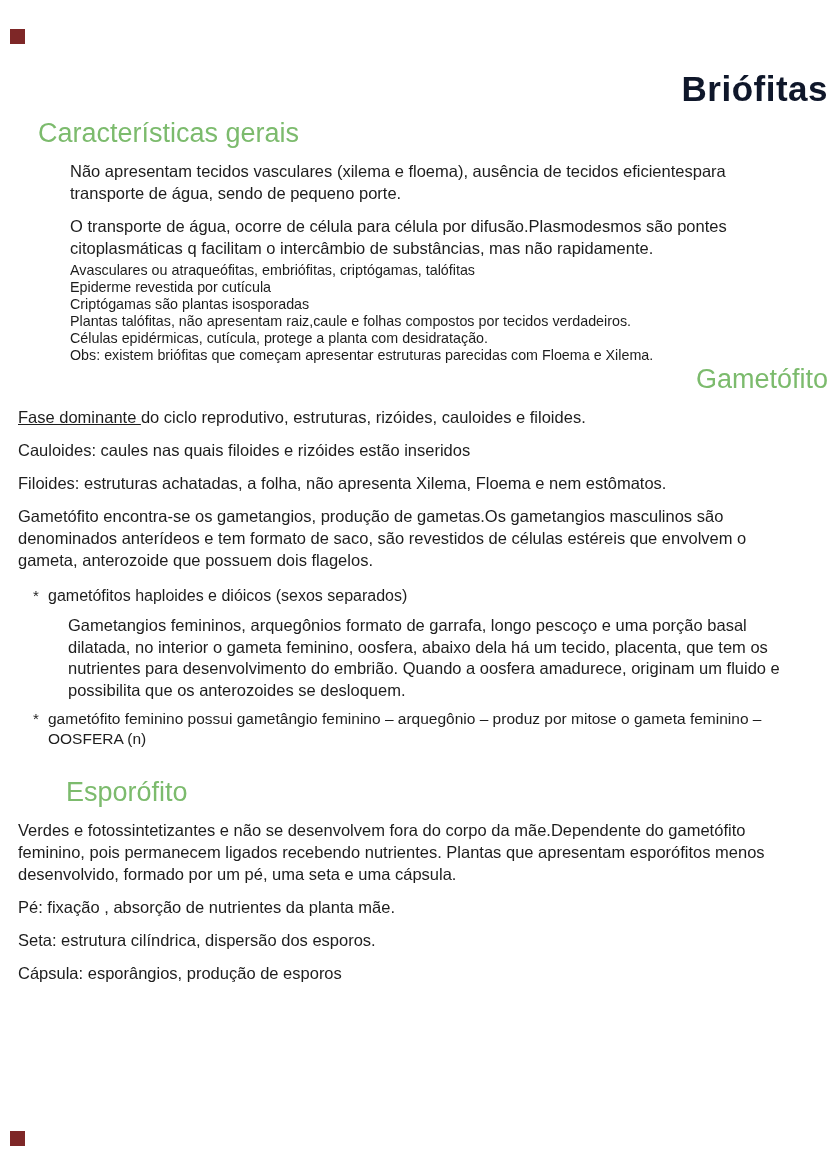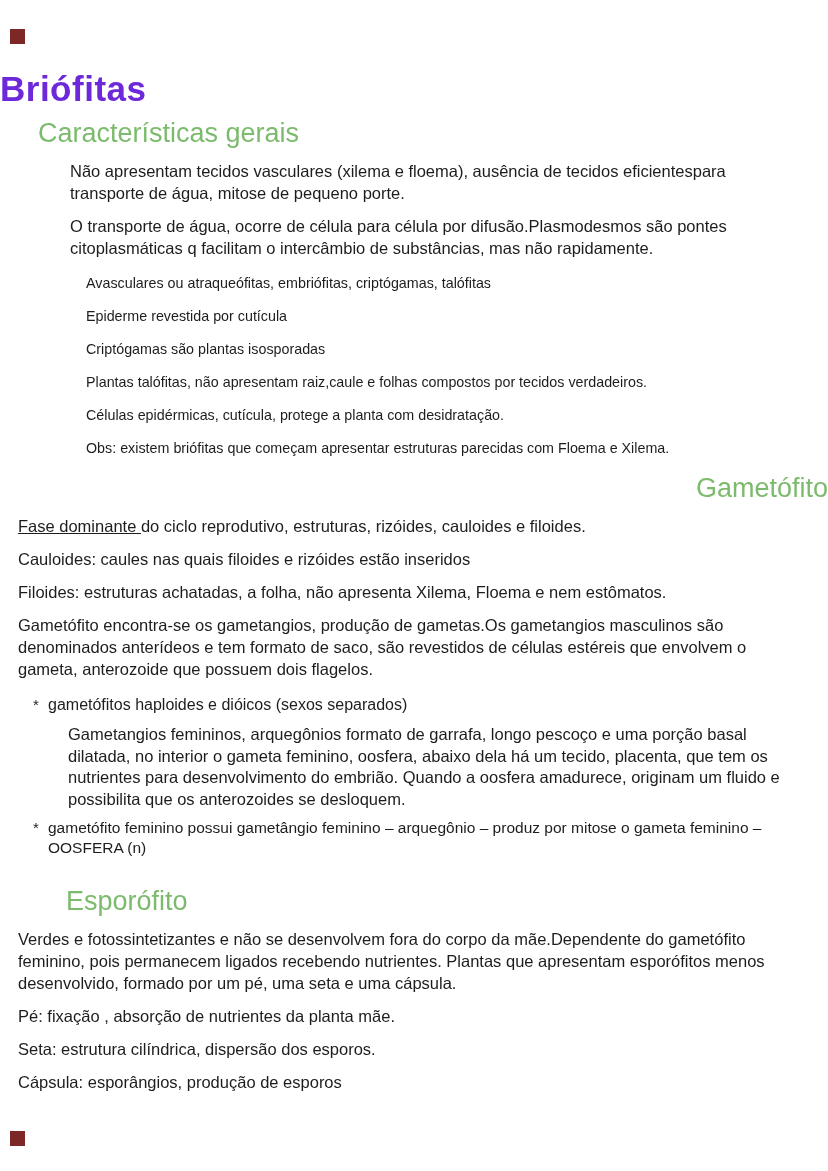--- a/index.html
+++ b/index.html
@@ -19,26 +19,26 @@
     width: 15px;
     height: 15px;
     background: #7e2727;
   }
   .corner-marker.top { top: 29px; }
   .corner-marker.bottom { top: 1131px; }
 
   .doc-title {
     margin: 0;
     padding-top: 70px;
-    text-align: left;
+    text-align: right;
     font-size: 35px;
     line-height: 38px;
     font-weight: 700;
     letter-spacing: 0.5px;
-    color: #6d28d9;
+    color: #0f172a;
   }
   .green-heading {
     margin: 0;
     font-weight: 400;
     font-size: 27px;
     line-height: 31px;
     color: #7cbb6d;
   }
   .h-carac    { margin: 10px 0 0 38px; }
   .h-gamet    { margin: 0 0 0 69px; text-align: right; }
@@ -49,21 +49,21 @@
     margin: 11px 0 0 0;
     font-size: 16.5px;
     line-height: 22px;
   }
   .body-p.first { margin-top: 14px; }
   .small-lines {
     margin-top: 3px;
     font-size: 14.3px;
     line-height: 17px;
   }
-  .small-line { margin: 16px; }
+  .small-line { margin: 0; }
 
   .sec2-body { margin: 0 30px 0 18px; }
   .lead-underline { text-decoration: underline; }
 
   .bullet {
     display: flex;
     margin: 14px 30px 0 33px;
     font-size: 16px;
     line-height: 21px;
   }
@@ -89,21 +89,21 @@
 
 <div class="page">
 
   <div class="corner-marker top"></div>
   <div class="corner-marker bottom"></div>
 
   <h1 class="doc-title">Briófitas</h1>
 
   <h2 class="green-heading h-carac">Características gerais</h2>
   <div class="sec1-body">
-    <p class="body-p">Não apresentam tecidos vasculares (xilema e floema), ausência de tecidos eficientespara transporte de água, mitose de pequeno porte.</p>
+    <p class="body-p">Não apresentam tecidos vasculares (xilema e floema), ausência de tecidos eficientespara transporte de água, sendo de pequeno porte.</p>
     <p class="body-p">O transporte de água, ocorre de célula para célula por difusão.Plasmodesmos são pontes citoplasmáticas q facilitam o intercâmbio de substâncias, mas não rapidamente.</p>
     <div class="small-lines">
       <p class="small-line">Avasculares ou atraqueófitas, embriófitas, criptógamas, talófitas</p>
       <p class="small-line">Epiderme revestida por cutícula</p>
       <p class="small-line">Criptógamas são plantas isosporadas</p>
       <p class="small-line">Plantas talófitas, não apresentam raiz,caule e folhas compostos por tecidos verdadeiros.</p>
       <p class="small-line">Células epidérmicas, cutícula, protege a planta com desidratação.</p>
       <p class="small-line">Obs: existem briófitas que começam apresentar estruturas parecidas com Floema e Xilema.</p>
     </div>
   </div>

